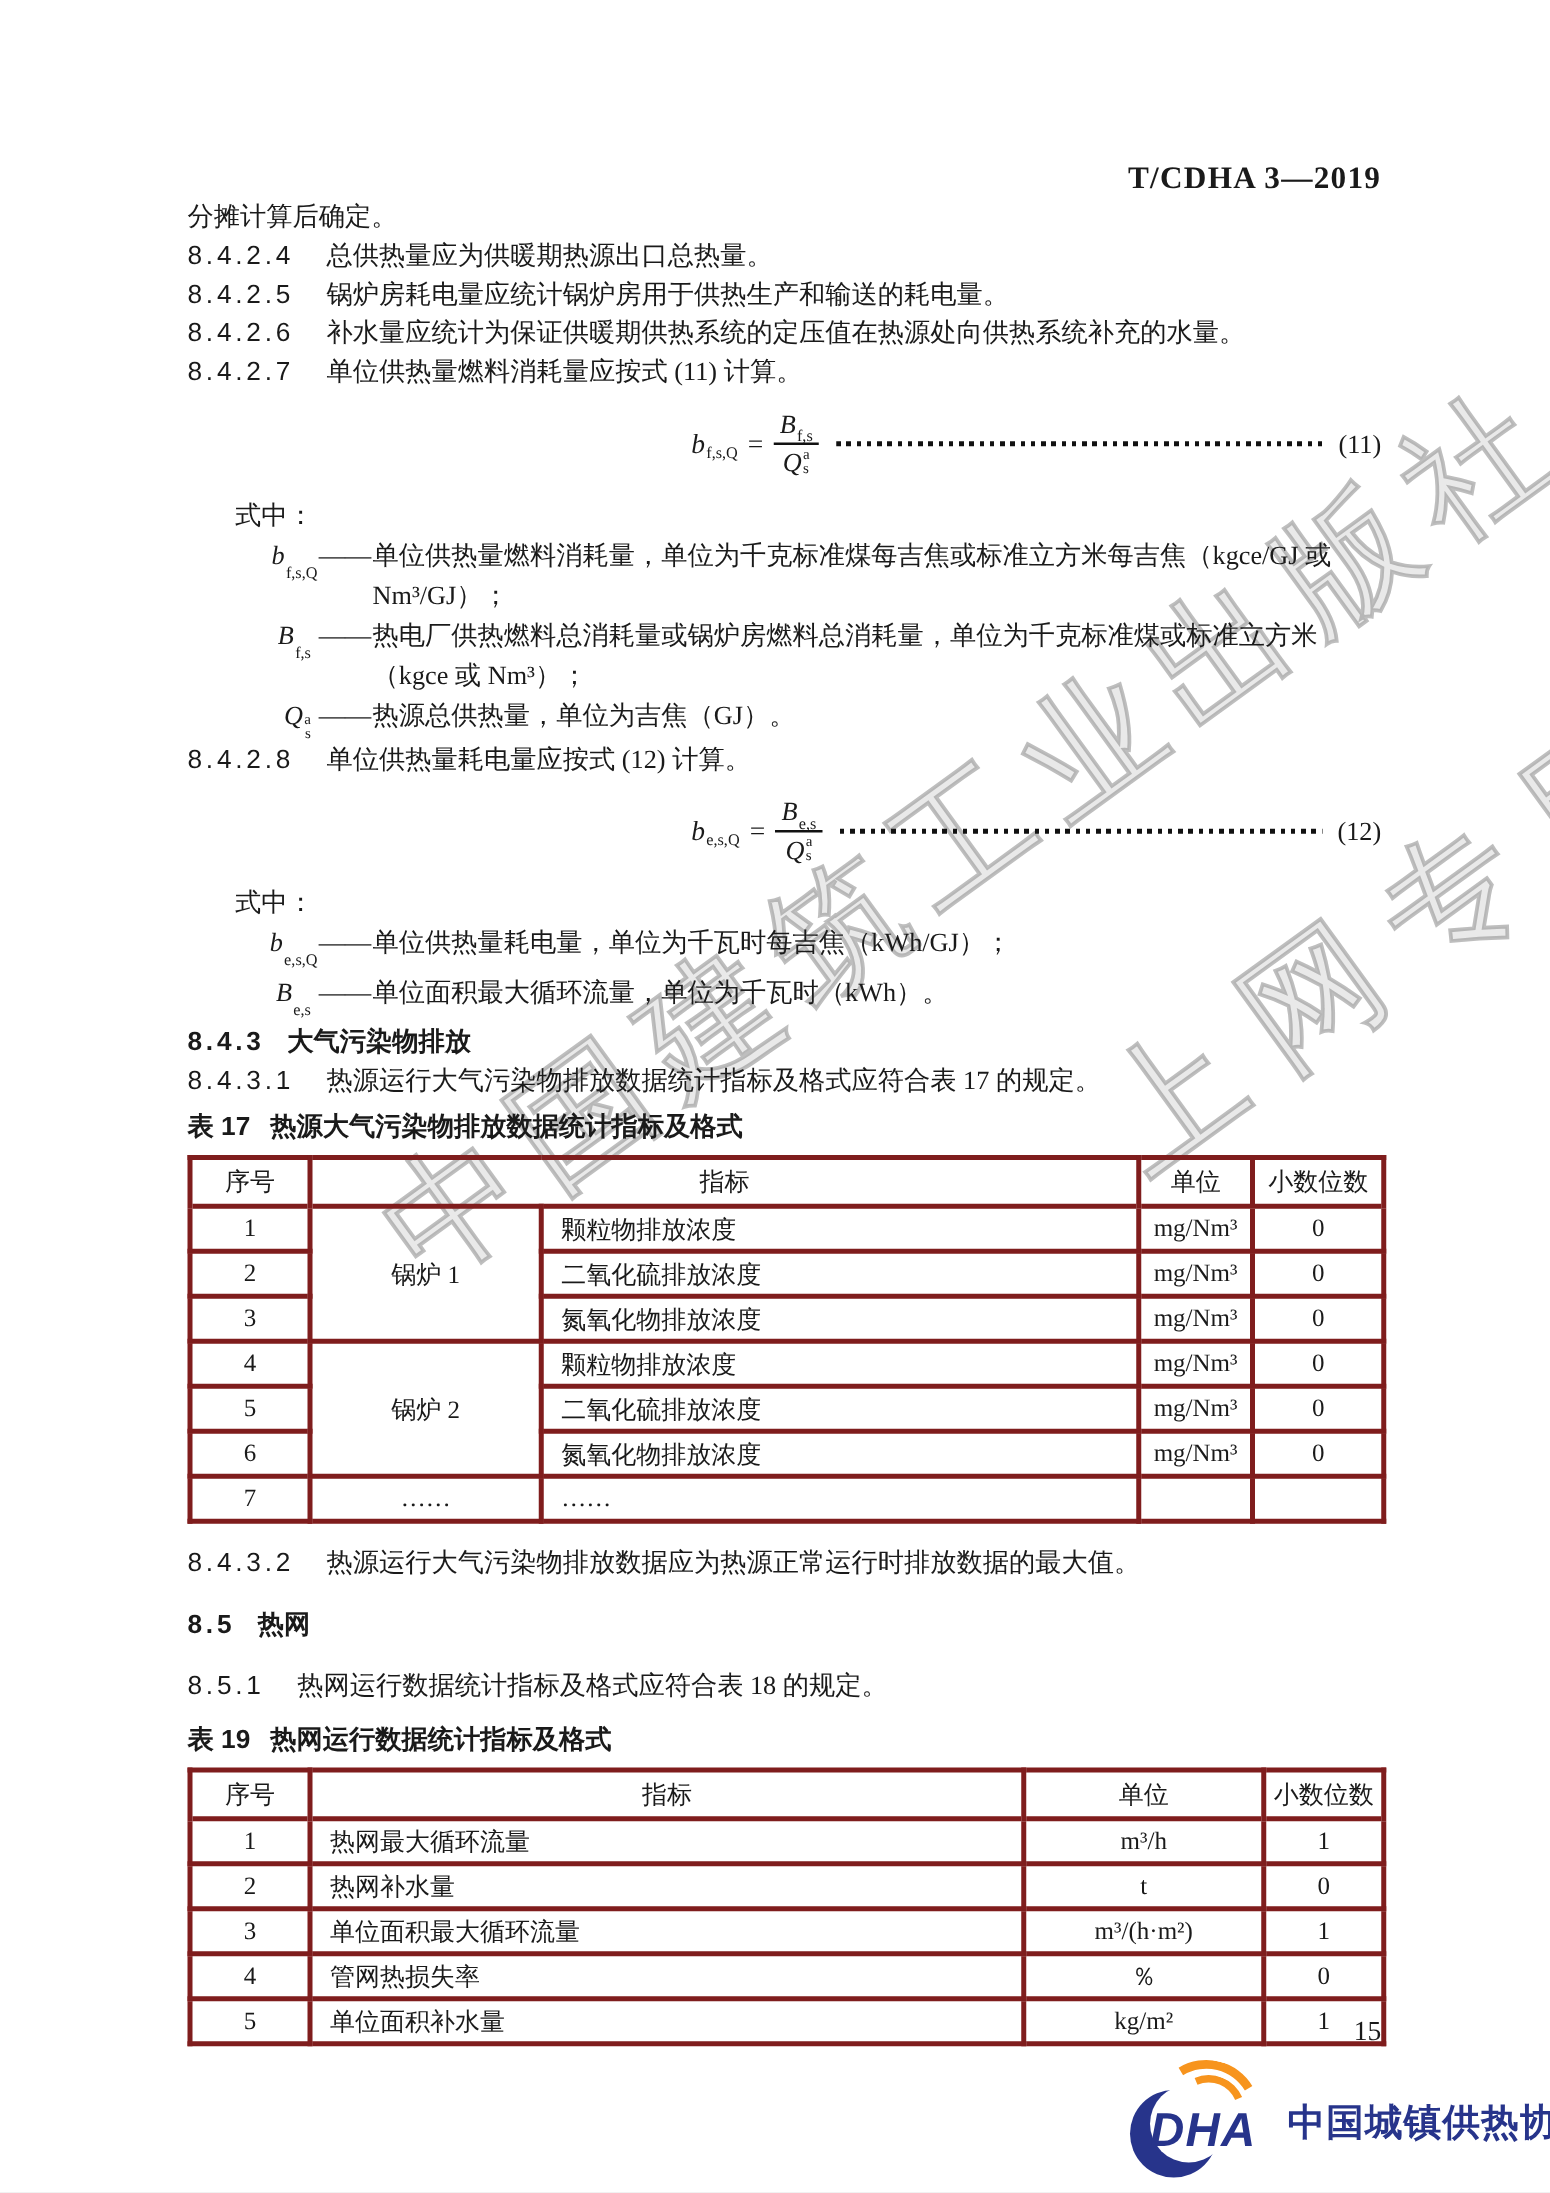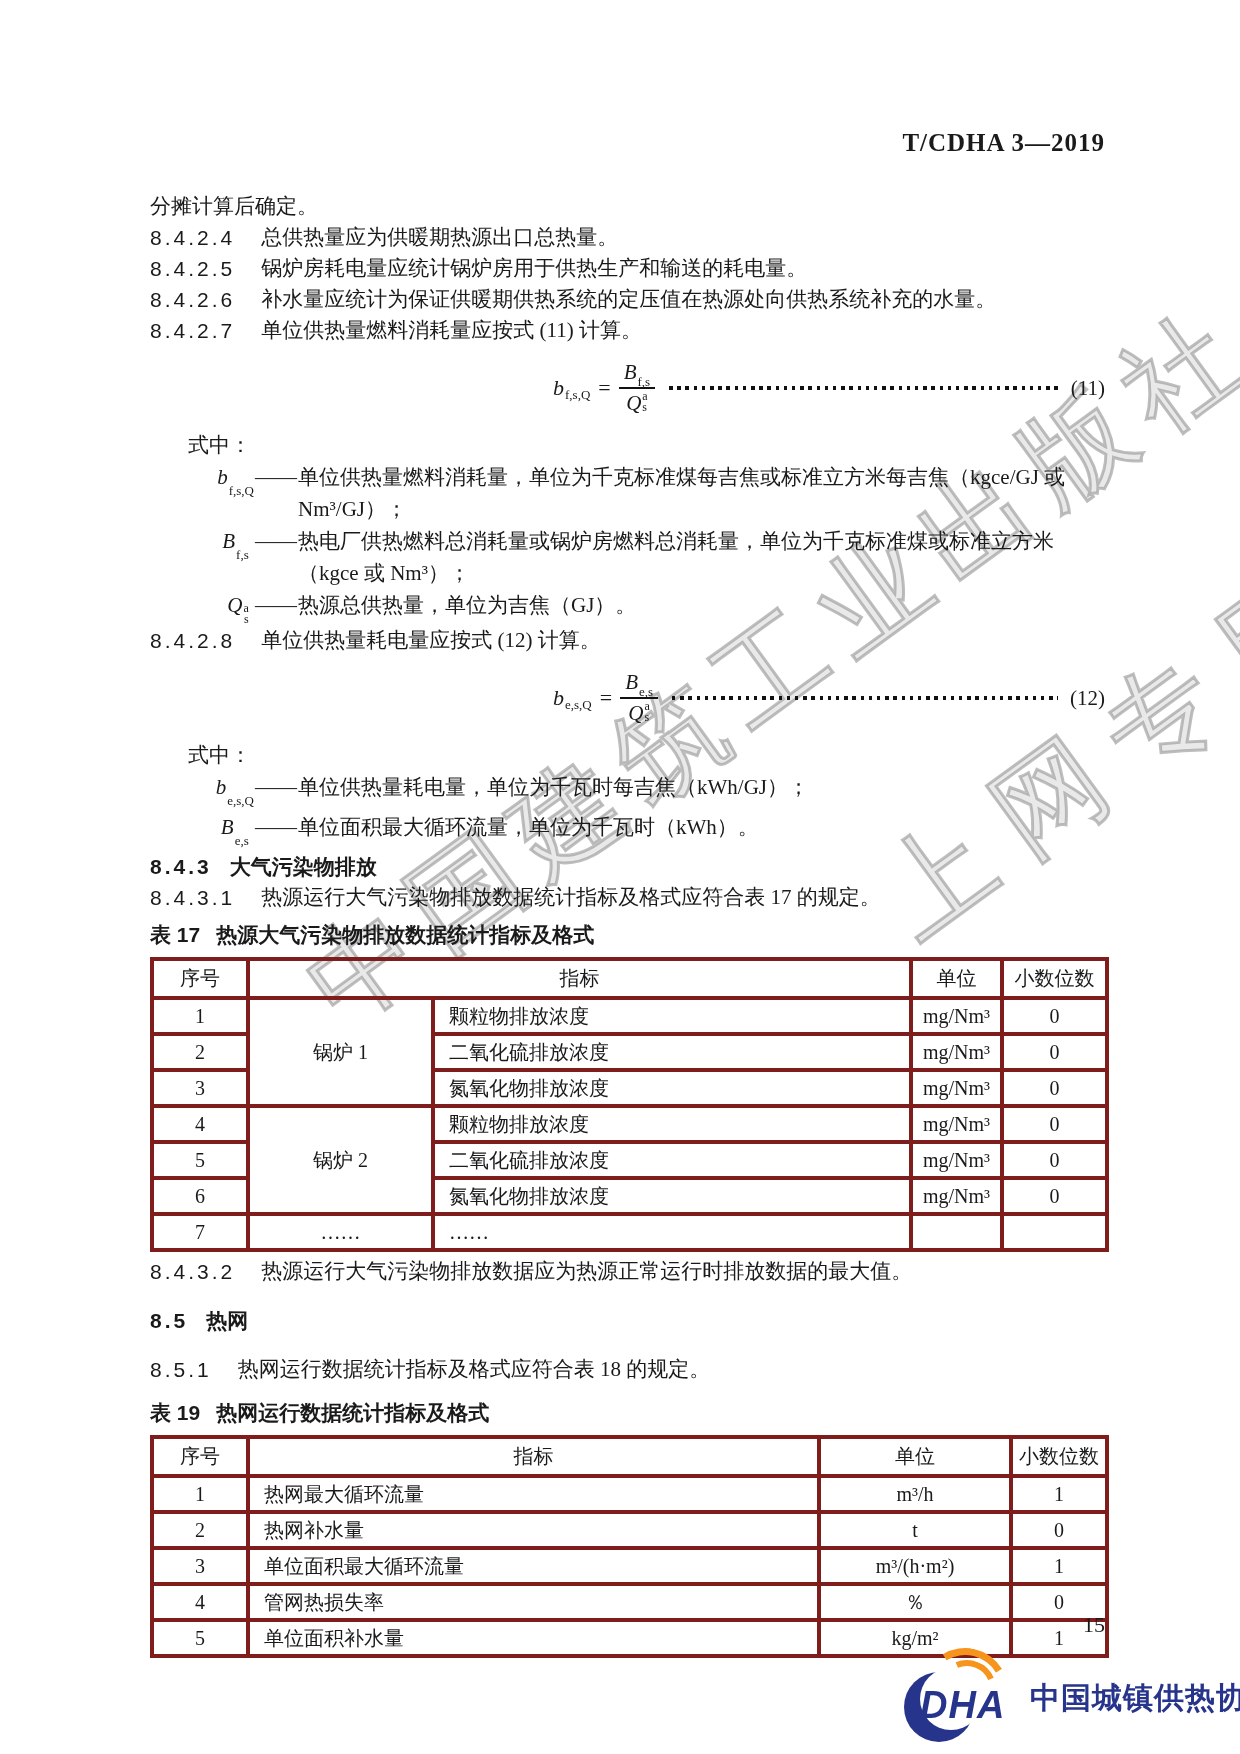--- a/index.html
+++ b/index.html
@@ -9,21 +9,21 @@
   .wm{position:absolute;z-index:1;white-space:nowrap;font-family:"Liberation Serif","DejaVu Serif",serif;
       color:rgba(175,175,175,0.28);-webkit-text-stroke:3px rgba(150,150,150,0.62);
       transform:rotate(-36deg);pointer-events:none;}
   .wm1{font-size:108px;letter-spacing:18px;left:212px;top:592px;}
   .wm2{font-size:108px;letter-spacing:30px;left:842px;top:676px;}
   
   .content{position:relative;z-index:2;padding:0 135px 0 150px;}
   .doc-header{margin-top:128px;text-align:right;font-size:25px;font-weight:bold;
               letter-spacing:1px;line-height:30px;}
   .bodyline{font-size:21px;line-height:31px;margin:0;}
-  .intro{margin-top:33px;}
+  .intro{}
   .clause{display:flex;}
   .cnum{font-family:"Liberation Sans","DejaVu Sans",sans-serif;letter-spacing:3px;
         margin-right:26px;white-space:nowrap;}
   .boldhead{font-family:"Liberation Sans","DejaVu Sans",sans-serif;font-weight:bold;}
   .boldhead .cnum{font-weight:bold;margin-right:18px;}
   
   .formula-row{display:flex;align-items:center;margin:8px 0 8px 403px;height:68px;}
   .f-lhs{display:inline-flex;align-items:center;font-size:22px;font-style:italic;}
   .f-sub{font-size:13px;font-style:normal;vertical-align:sub;position:relative;top:7px;margin-left:1px;}
   .f-eq{font-style:normal;margin:0 8px;font-size:22px;}
@@ -47,21 +47,21 @@
   .tcap .capno{margin-right:16px;}
   
   table.std{border-collapse:collapse;margin:8px 0 0 0;width:955px;
             font-size:20px;table-layout:fixed;}
   table.std td,table.std th{border:4px solid #7f1d1d;padding:0 4px;height:32px;
        font-weight:normal;text-align:center;overflow:hidden;}
   table.std tr.hrow th{height:35px;border-bottom:2px solid #111;}
   table.std{border:3px solid #111;}
   table.std td.ind{text-align:left;padding-left:14px;}
   
-  .mt14{margin-top:14px;} .mt16{margin-top:4px;} .mt18{margin-top:18px;}
+  .mt14{margin-top:14px;} .mt16{margin-top:16px;} .mt18{margin-top:18px;}
   .page-num{position:absolute;right:135px;top:1612px;font-size:22px;z-index:2;}
   
   .logo{position:absolute;left:902px;top:1648px;width:330px;height:100px;z-index:2;
         display:flex;align-items:center;}
   .cdha{position:relative;width:128px;height:96px;flex:0 0 auto;}
   .c-moon{position:absolute;left:2px;top:22px;width:70px;height:70px;border-radius:50%;background:#27348b;}
   .c-moon-in{position:absolute;left:18px;top:18px;width:62px;height:62px;border-radius:50%;background:#fff;}
   .arc{position:absolute;border-style:solid;border-color:transparent;border-radius:50%;}
   .arc1{left:20px;top:-2px;width:72px;height:72px;border-width:7px;border-top-color:#f7941d;transform:rotate(14deg);}
   .arc2{left:36px;top:10px;width:46px;height:46px;border-width:6px;border-top-color:#f7941d;transform:rotate(22deg);}

